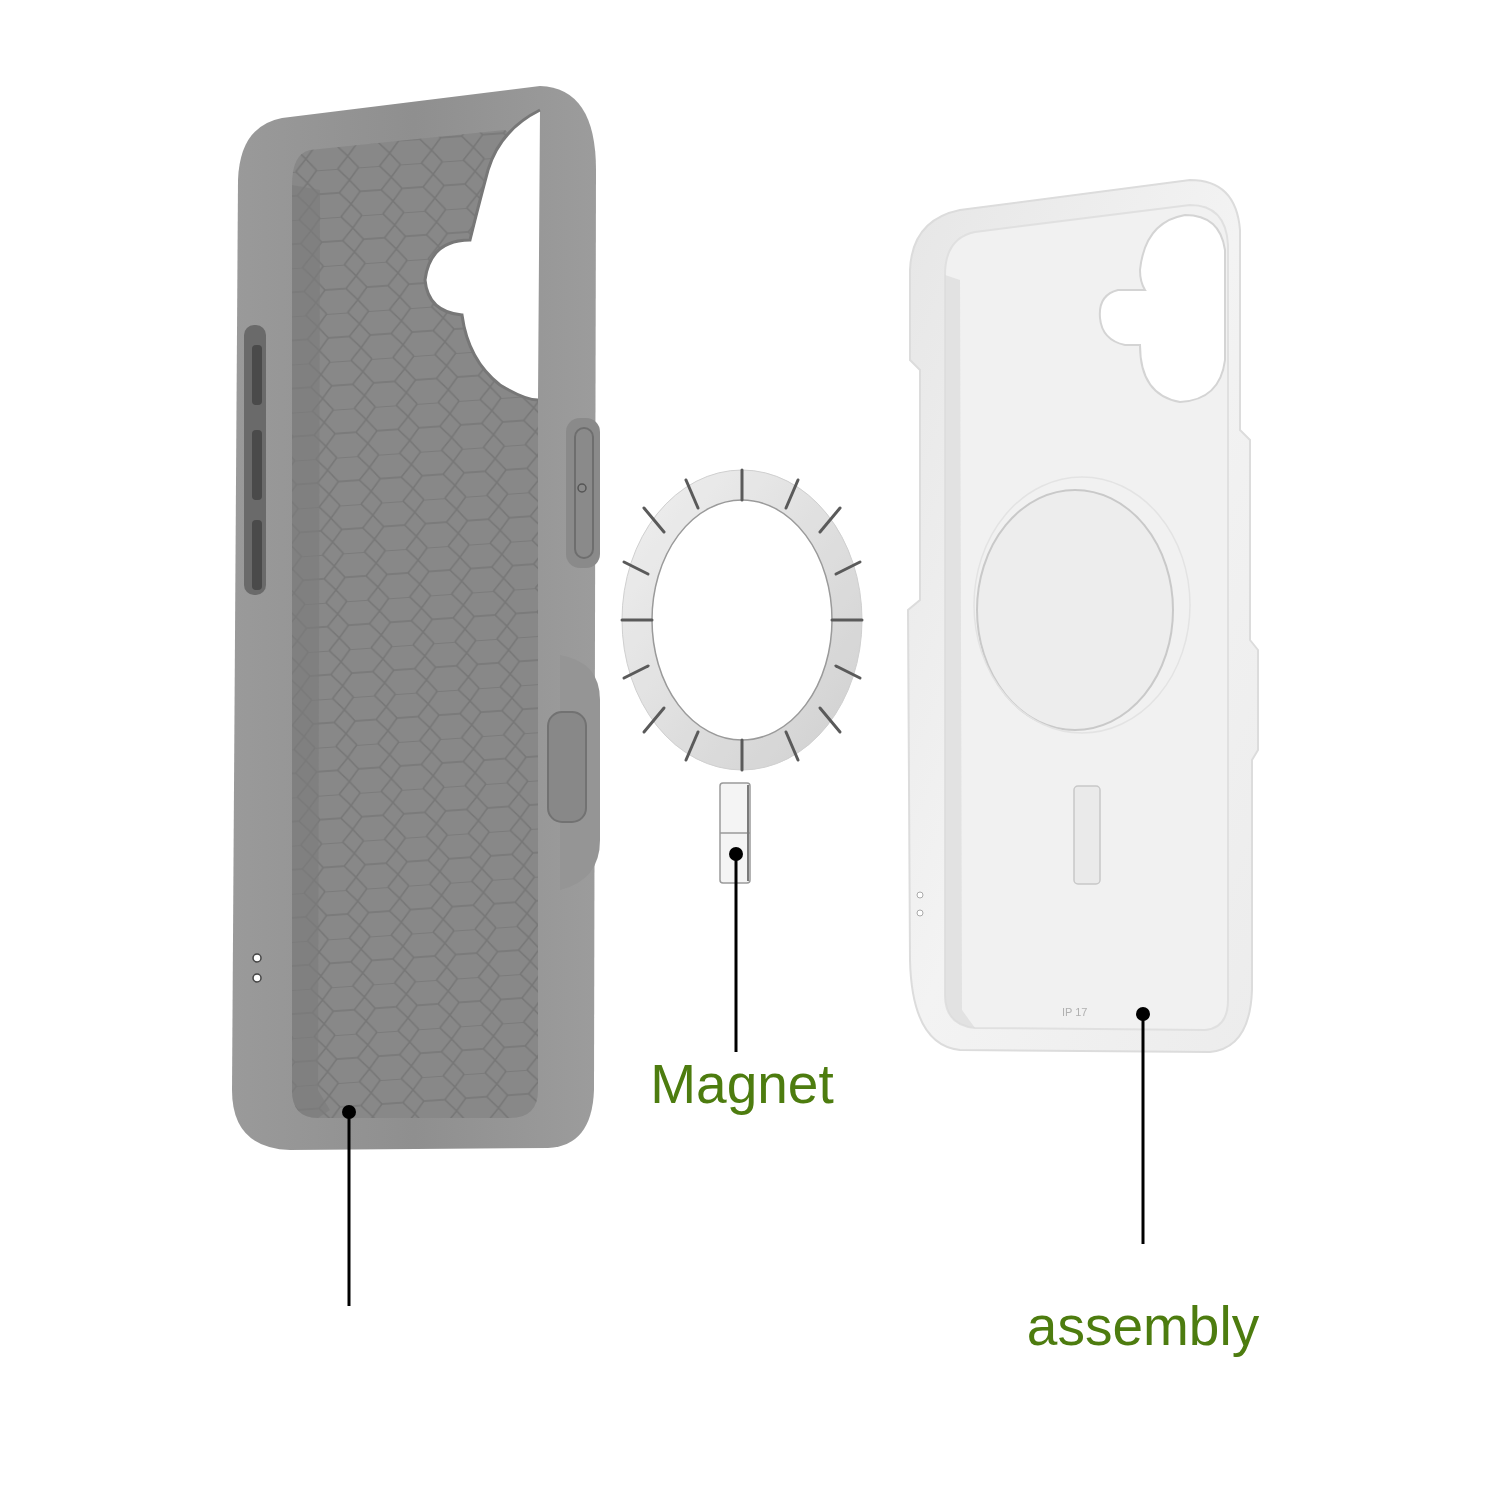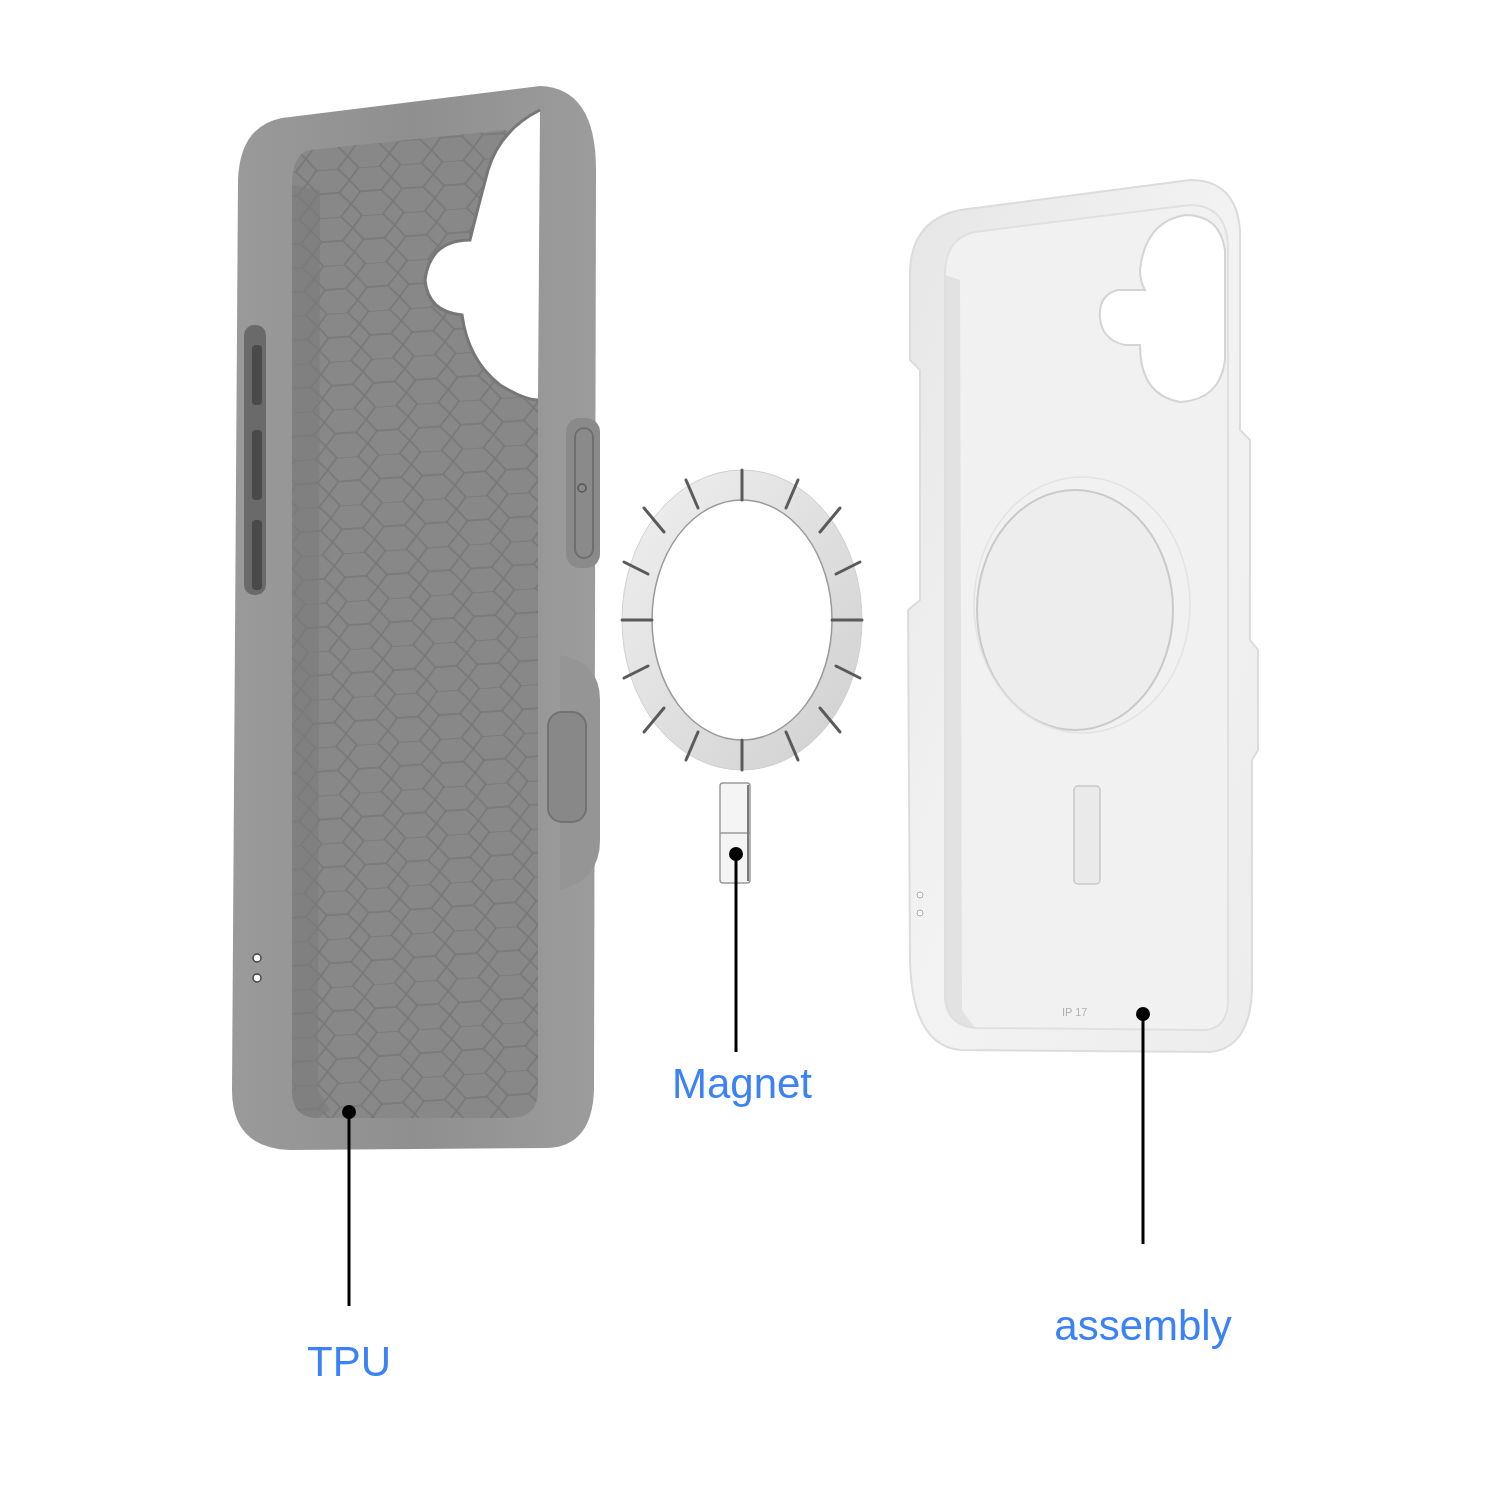--- a/index.html
+++ b/index.html
@@ -1,19 +1,19 @@
 <!DOCTYPE html>
 <html><head>
   <meta charset="utf-8">
   <style>
     html, body { margin: 0; padding: 0; background: #ffffff; }
     body { width: 1500px; height: 1500px; position: relative; overflow: hidden;
            font-family: "Liberation Sans", sans-serif; }
     .scene { position: absolute; left: 0; top: 0; width: 1228px; height: 1500px; }
-    .label { position: absolute; color: #3b82f6; font-size: 42px; line-height: 52px;
+    .label { position: absolute; color: #4d7c0f; font-size: 55px; line-height: 52px;
              text-align: center; white-space: nowrap; }
     .label span { display: block; }
   </style>
 </head>
 <body>
 
 <div class="scene">
   <svg width="1500" height="1500" viewBox="0 0 1500 1500" xmlns="http://www.w3.org/2000/svg">
     <defs>
       <pattern id="hex" width="42" height="48" patternUnits="userSpaceOnUse" patternTransform="rotate(-4)">
@@ -117,22 +117,19 @@
       <line x1="1143" y1="1014" x2="1143" y2="1244"></line>
     </g>
     <g fill="#000">
       <circle cx="349" cy="1112" r="7"></circle>
       <circle cx="736" cy="854" r="7"></circle>
       <circle cx="1143" cy="1014" r="7"></circle>
     </g>
   </svg>
 
   
-  <div class="label" style="left:249px; top:1336px; width:200px;">
-    <span>TPU</span>
-  </div>
   <div class="label" style="left:642px; top:1058px; width:200px;">
     <span>Magnet</span>
   </div>
   <div class="label" style="left:1023px; top:1300px; width:240px;">
     <span>assembly</span>
   </div>
 </div>
 
 </body></html>

